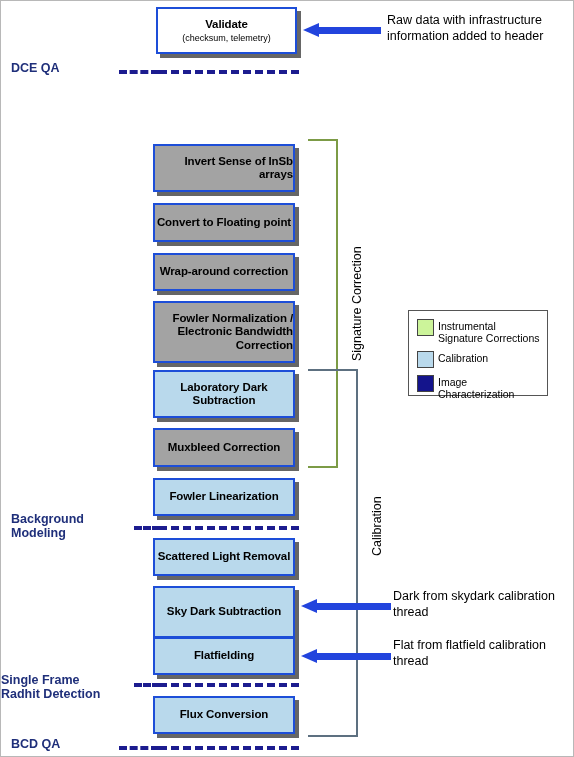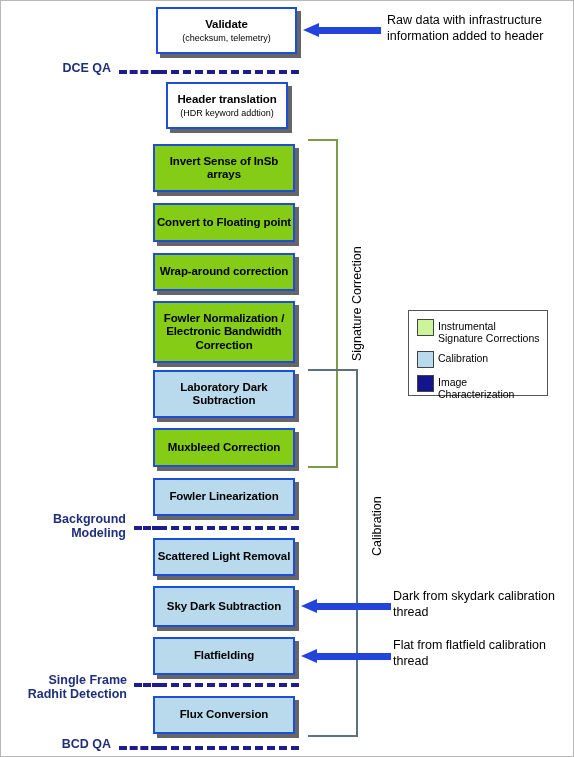--- a/index.html
+++ b/index.html
@@ -41,35 +41,34 @@
   }
   .pbox .t1 {
     font-size: 11.5px;
     font-weight: bold;
     letter-spacing: -0.1px;
   }
   .pbox .t2 {
     font-size: 9px;
     margin-top: 2px;
   }
-  .pbox.green { background: #84cc16; }
+  .pbox.green { background: #a3a3a3; text-align: right; }
   .pbox.blue  { background: #b9d9ec; }
 
   
   .dashline {
     position: absolute;
     height: 0;
     border-top: 4px dashed #1c1c8f;
   }
   .qa-label {
     position: absolute;
     color: #1f2f7a;
     font-size: 12.5px;
     font-weight: bold;
-    text-align: right;
     line-height: 1.12;
   }
 
   
   .bracket {
     position: absolute;
     box-sizing: border-box;
     background: transparent;
   }
   .bracket.green-br {
@@ -150,24 +149,20 @@
 
 <div id="canvas">
     <div class="bracket green-br" style="left: 307px; top: 138px; width: 30px; height: 329px;"></div>
     <div class="vlabel" style="left: 349px; top: 360px;">Signature Correction</div>
     <div class="bracket gray-br" style="left: 307px; top: 368px; width: 50px; height: 368px;"></div>
     <div class="vlabel" style="left: 369px; top: 555px;">Calibration</div>
     <div class="pbox " style="left: 155px; top: 6px; width: 141px; height: 47px;">
       <div class="t1">Validate</div>
       <div class="t2">(checksum, telemetry)</div>
     </div>
-    <div class="pbox " style="left: 165px; top: 81px; width: 122px; height: 47px;">
-      <div class="t1">Header translation</div>
-      <div class="t2">(HDR keyword addtion)</div>
-    </div>
     <div class="pbox green" style="left: 152px; top: 143px; width: 142px; height: 48px;">
       <div class="t1">Invert Sense of InSb arrays</div>
     </div>
     <div class="pbox green" style="left: 152px; top: 202px; width: 142px; height: 39px;">
       <div class="t1">Convert to Floating point</div>
     </div>
     <div class="pbox green" style="left: 152px; top: 252px; width: 142px; height: 38px;">
       <div class="t1">Wrap-around correction</div>
     </div>
     <div class="pbox green" style="left: 152px; top: 300px; width: 142px; height: 62px;">
@@ -178,21 +173,21 @@
     </div>
     <div class="pbox green" style="left: 152px; top: 427px; width: 142px; height: 39px;">
       <div class="t1">Muxbleed Correction</div>
     </div>
     <div class="pbox blue" style="left: 152px; top: 477px; width: 142px; height: 38px;">
       <div class="t1">Fowler Linearization</div>
     </div>
     <div class="pbox blue" style="left: 152px; top: 537px; width: 142px; height: 38px;">
       <div class="t1">Scattered Light Removal</div>
     </div>
-    <div class="pbox blue" style="left: 152px; top: 585px; width: 142px; height: 41px;">
+    <div class="pbox blue" style="left: 152px; top: 585px; width: 142px; height: 52px;">
       <div class="t1">Sky Dark Subtraction</div>
     </div>
     <div class="pbox blue" style="left: 152px; top: 636px; width: 142px; height: 38px;">
       <div class="t1">Flatfielding</div>
     </div>
     <div class="pbox blue" style="left: 152px; top: 695px; width: 142px; height: 38px;">
       <div class="t1">Flux Conversion</div>
     </div>
     <div class="qa-label" style="left: 10px; top: 60px; width: 100px; white-space: pre-line;">DCE QA</div>
     <div class="dashline" style="left: 118px; top: 69px; width: 40px;"></div>

